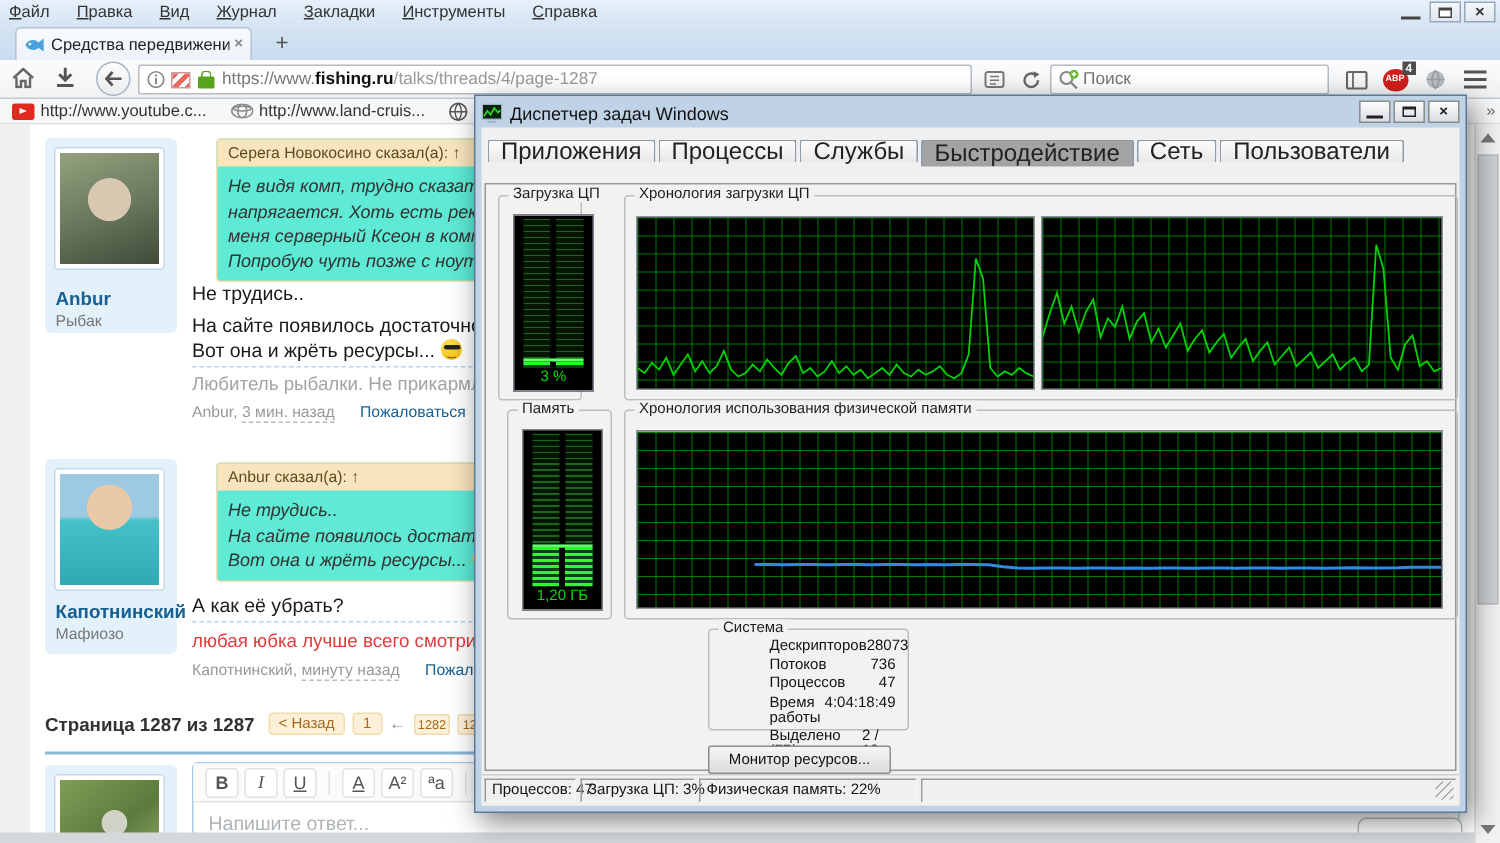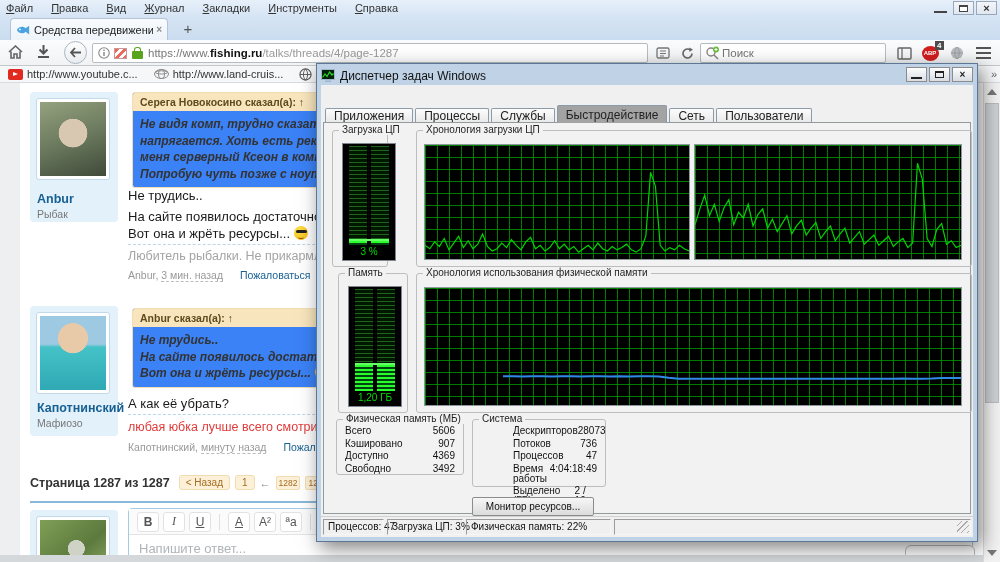--- a/index.html
+++ b/index.html
@@ -69,21 +69,21 @@
 
   .user-cell{position:absolute;left:30px;width:88px;background:#e3f1fa;border-radius:4px;}
   .ava{position:absolute;left:6px;top:6px;width:74px;height:82px;background:#fff;border:1px solid #c3d9ea;border-radius:3px;padding:3px;}
   .ava .ph{width:100%;height:100%;}
   .ph1{background:radial-gradient(circle at 50% 42%,#d8c8b2 0 26%,transparent 27%),linear-gradient(160deg,#94a27e,#67755b 55%,#3f4a38);}
   .ph2{background:radial-gradient(circle at 50% 30%,#e8c9a8 0 24%,transparent 25%),linear-gradient(180deg,#9ec9e2 38%,#45c2c8 42%,#2fa9b4);}
   .ph3{background:radial-gradient(circle at 55% 55%,#cfd3c5 0 18%,transparent 19%),linear-gradient(140deg,#7f9f57,#5c7a3d 60%,#8aa765);}
   .uname{position:absolute;left:7px;font-size:12.5px;font-weight:bold;color:#176093;}
   .urole{position:absolute;left:7px;font-size:10.5px;color:#777;}
 
-  .quote{position:absolute;left:132px;width:212px;border:1px solid #f0ddb4;background:#3b82f6;border-radius:3px;overflow:hidden;font-weight:bold;}
+  .quote{position:absolute;left:144px;width:212px;border:1px solid #f0ddb4;background:#5eead4;border-radius:3px;overflow:hidden;}
   .qhead{background:#f8e5bd;padding:3px 7px;font-size:10.5px;color:#5e4a1f;}
   .qbody{padding:5px 7px;font-size:12px;font-style:italic;color:#333;line-height:16.5px;white-space:nowrap;}
   .pline{position:absolute;left:128px;font-size:13px;color:#1a1a1a;white-space:nowrap;}
   .dotted{position:absolute;left:128px;width:212px;border-top:1px dashed #bcd6e8;}
   .sig{position:absolute;left:128px;font-size:12.5px;color:#a4a4a4;white-space:nowrap;}
   .sig.red{color:#e23b3b;}
   .pfoot{position:absolute;left:128px;font-size:10.5px;color:#999;white-space:nowrap;}
   .pfoot .tm-ago{border-bottom:1px dashed #bbb;}
   .pfoot .report{color:#176093;margin-left:14px;}
   .smiley{display:inline-block;width:14px;height:14px;border-radius:50%;
@@ -113,21 +113,21 @@
   .tm-title{position:absolute;left:4px;top:2px;right:4px;height:19px;display:flex;align-items:center;font-size:12px;color:#111;}
   .tm-title .txt{margin-left:5px;}
   .tm-btns{position:absolute;right:0;top:1px;display:flex;gap:2px;}
   .tbtn{width:21px;height:15px;border:1px solid #8c8c8c;background:linear-gradient(#fdfdfd,#d9dde2);
     display:flex;align-items:center;justify-content:center;font-size:10px;font-weight:bold;color:#222;position:relative;}
   .tbtn.min i{position:absolute;left:4px;right:4px;bottom:2px;height:2px;background:#222;}
   .tbtn.max i{position:absolute;left:5px;top:3px;width:9px;height:7px;border:1px solid #222;border-top-width:2px;}
   .tm-client{position:absolute;left:4px;top:21px;right:4px;bottom:4px;background:#f0f0f0;}
   .tm-menu{position:absolute;left:0;top:0;right:0;height:17px;font-size:11px;color:#111;padding:2px 0 0 7px;background:#f0f0f0;}
   .tm-menu .menu-item{margin-right:13px;}
-  .tm-tabs{position:absolute;left:4px;top:20px;height:18px;display:flex;align-items:flex-end;font-size:12px;color:#222;}
+  .tm-tabs{position:absolute;left:4px;top:8px;height:18px;display:flex;font-size:16px;color:#222;}
   .tm-tab{border:1px solid #8d9ba8;border-bottom:none;background:linear-gradient(#fcfcfc,#e8e8e8);
     padding:2px 8px 2px;margin-right:2px;border-radius:2px 2px 0 0;height:15px;line-height:11px;}
   .tm-tab.active{background:#a3a3a3;height:18px;line-height:14px;font-weight:normal;position:relative;z-index:2;}
   .tm-page{position:absolute;left:2px;right:2px;top:37px;bottom:23px;border:1px solid #919b9c;background:#f2f2f2;}
   .grp{position:absolute;border:1px solid #bdbdbd;border-radius:3px;}
   .glabel{position:absolute;top:-7px;left:6px;background:#f2f2f2;padding:0 3px;font-size:10px;color:#1e1e1e;white-space:nowrap;}
   .gauge{position:absolute;left:9px;top:12px;width:54px;bottom:5px;background:#000;border:1px solid #7e858e;
     display:flex;flex-direction:column;padding:2px 6px;}
   .led-dim{flex:1;background-color:#041504;background-image:
     linear-gradient(to right,transparent 0 45%,#000 45% 55%,transparent 55% 100%),
@@ -465,39 +465,20 @@
 
         <div class="grp" style="left:92px;top:150px;width:556px;height:140px;">
           <span class="glabel">Хронология использования физической памяти</span>
           <div class="gpanel" style="left:7px;top:13px;right:9px;bottom:6px;">
               <svg viewBox="0 0 100 100" preserveAspectRatio="none" style="position: absolute; left: 0px; top: 0px; width: 100%; height: 100%;">
                 <polyline points="14.55,75.50 16.36,75.50 18.18,75.60 20.00,75.50 21.82,75.50 23.64,75.60 25.45,75.50 27.27,75.50 29.09,75.60 30.91,75.50 32.73,75.50 34.55,75.60 36.36,75.50 38.18,75.60 40.00,75.50 41.82,75.50 43.64,75.60 45.45,76.80 47.27,77.50 49.09,77.60 50.91,77.50 52.73,77.50 54.55,77.60 56.36,77.50 58.18,77.50 60.00,77.60 61.82,77.50 63.64,77.60 65.45,77.50 67.27,77.50 69.09,77.60 70.91,77.50 72.73,77.50 74.55,77.60 76.36,77.50 78.18,77.50 80.00,77.60 81.82,77.50 83.64,77.50 85.45,77.60 87.27,77.50 89.09,77.40 90.91,77.50 92.73,77.50 94.55,77.40 96.36,77.00 98.18,77.00 100.00,77.00" fill="none" stroke="#2e8ae6" stroke-width="2" vector-effect="non-scaling-stroke"></polyline>
               </svg>
             </div>
         </div>
 
-        <div class="grp" style="left:12px;top:296px;width:128px;height:56px;">
-          <span class="glabel">Физическая память (МБ)</span>
-          <div class="statrow" style="margin-top:6px;">
-              <span>Всего</span>
-              <span>5606</span>
-            </div>
-          <div class="statrow">
-              <span>Кэшировано</span>
-              <span>907</span>
-            </div>
-          <div class="statrow">
-              <span>Доступно</span>
-              <span>4369</span>
-            </div>
-          <div class="statrow">
-              <span>Свободно</span>
-              <span>3492</span>
-            </div>
-        </div>
 
 
         <div class="grp" style="left:148px;top:296px;width:134px;height:68px;padding-left:32px;">
           <span class="glabel">Система</span>
           <div class="statrow" style="margin-top:6px;">
               <span>Дескрипторов</span>
               <span>28073</span>
             </div>
           <div class="statrow">
               <span>Потоков</span>

